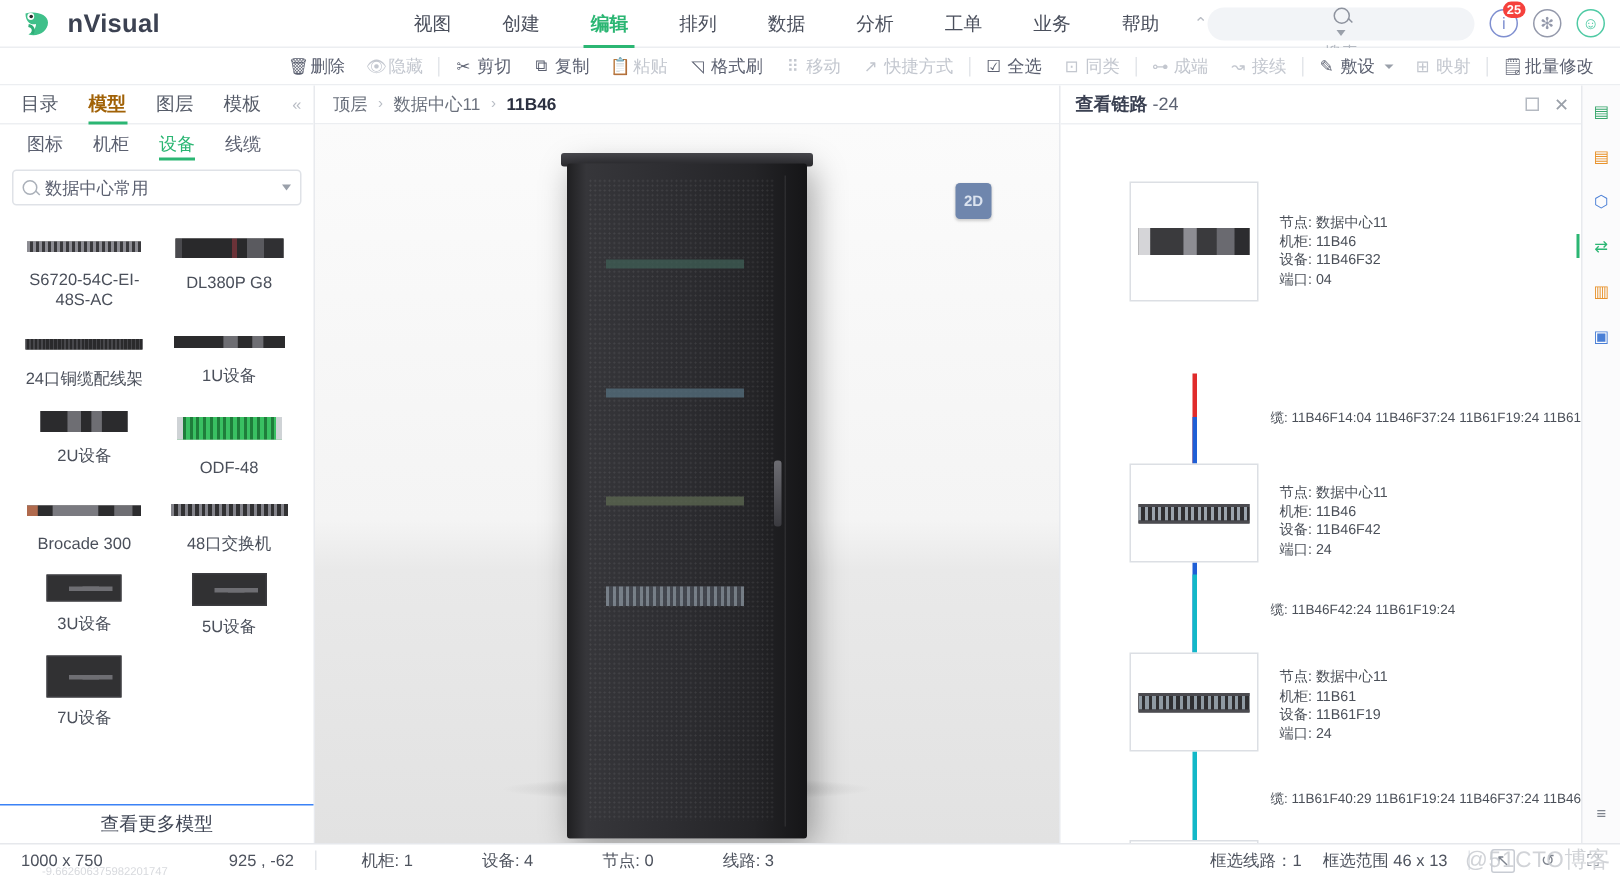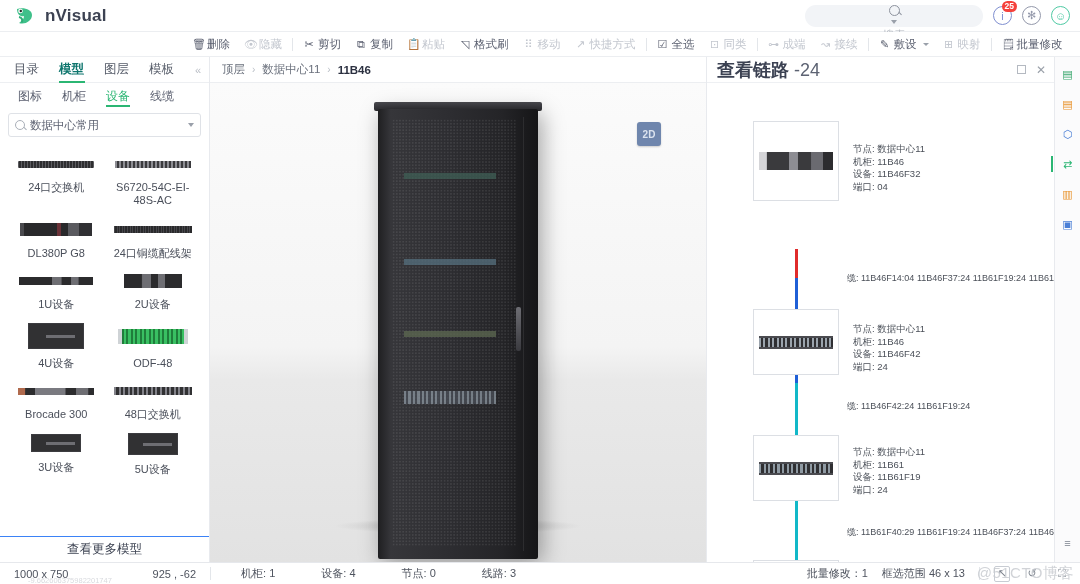--- a/index.html
+++ b/index.html
@@ -41,21 +41,21 @@
   .tb-ico { font-size:11px; display:inline-block; width:12px; text-align:center; }
   .tb-caret { width:0;height:0;border-left:3px solid transparent;border-right:3px solid transparent;border-top:3.5px solid #9aa0aa;margin-left:3px;}
 
   
   .body { flex:1; display:flex; min-height:0; position:relative; }
 
   
   .left { width:210px; border-right:1px solid #e8eaee; display:flex; flex-direction:column; background:#fff; flex:none;}
   .lp-tabs { height:26px; display:flex; align-items:center; border-bottom:1px solid #edeff2; padding-left:4px;}
   .lp-tab { font-size:12.5px; color:#555b68; padding:0 10px; height:26px; line-height:25px; position:relative; cursor:pointer;}
-  .lp-tab.active { color:#0f766e; font-weight:bold;}
+  .lp-tab.active { color:#a16207; font-weight:bold;}
   .lp-tab.active:after{content:"";position:absolute;left:50%;transform:translateX(-50%);bottom:0;width:26px;height:2px;background:#2bb673;}
   .lp-collapse { margin-left:auto; color:#b8bcc4; font-size:11px; padding-right:8px; cursor:pointer;}
   .lp-subtabs { height:26px; display:flex; align-items:center; padding-left:8px; }
   .lp-subtab { font-size:12px; color:#5b6070; padding:0 10px; height:26px; line-height:26px; position:relative; cursor:pointer;}
   .lp-subtab.active { color:#2bb673;}
   .lp-subtab.active:after{content:"";position:absolute;left:50%;transform:translateX(-50%);bottom:2px;width:24px;height:2px;background:#2bb673;}
   .lp-search { margin:4px 8px 6px 8px; height:24px; border:1px solid #dfe2e7; border-radius:3px; display:flex; align-items:center; padding:0 6px; gap:5px; }
   .lp-search .mag { width:10px;height:10px;border:1.3px solid #aab0b9;border-radius:50%;position:relative;flex:none;}
   .lp-search .mag:after{content:"";position:absolute;width:4px;height:1.3px;background:#aab0b9;transform:rotate(45deg);right:-3px;bottom:0;}
   .lp-search-val { font-size:11.5px; color:#5b6070; flex:1; }
@@ -101,21 +101,21 @@
   .dev-strip { position:absolute; left:26px; width:92px; height:6px; background:#3f5f55; opacity:.75; }
   .dev-strip.b { background:#55707f; }
   .dev-strip.c { background:#5e6a52; }
   .dev-strip.d { height:13px; background:#4a4f58; background-image:repeating-linear-gradient(90deg,#8e99a3 0 2px,#4a4f58 2px 4.5px);}
   .shadow { position:absolute; left:50%; transform:translateX(-50%); bottom:28px; width:250px; height:16px;
     background:radial-gradient(ellipse at center, rgba(0,0,0,.22) 0%, rgba(0,0,0,0) 70%); }
 
   
   .right { width:348px; border-left:1px solid #e8eaee; background:#fff; display:flex; flex-direction:column; flex:none;}
   .rp-head { height:26px; display:flex; align-items:center; padding:0 8px 0 10px; border-bottom:1px solid #eef0f3; flex:none;}
-  .rp-title { font-size:18px; font-weight:bold; color:#3b4152;text-align:center; }
+  .rp-title { font-size:12px; font-weight:bold; color:#3b4152;text-align:center; }
   .rp-title .sub { font-weight:normal; color:#5d6373;}
   .rp-actions { margin-left:auto; display:flex; align-items:center; gap:10px; }
   .rp-sq { width:9px;height:9px;border:1.2px solid #b4b9c1; cursor:pointer;}
   .rp-x { color:#9aa0a9; font-size:12px; line-height:10px; cursor:pointer;}
   .rp-scroll { flex:1; position:relative; overflow:hidden; }
   .link-col { position:absolute; left:0; top:0; right:0; bottom:0; }
   .node-card { position:absolute; left:46px; width:86px; border:1px solid #dcdfe4; background:#fff; display:flex; align-items:center; justify-content:center; }
   .nc-img { width:74px; }
   .ncimg-srv { height:18px; background:#3a3a3d; background-image:linear-gradient(90deg,#d5d5d8 0 10%,#3a3a3d 11% 40%,#8d8d93 41% 52%,#3a3a3d 53% 70%,#6a6a70 71% 86%,#2c2c2f 87% 100%); }
   .ncimg-patch { height:13px; background:#2f2f32; background-image:repeating-linear-gradient(90deg,#9ba4ad 0 2px,#2f2f32 2px 4.4px); border-top:2px solid #4b4b50; border-bottom:2px solid #4b4b50;}
@@ -154,20 +154,32 @@
       <div class="logo-mark">
         <svg width="24" height="24" viewBox="0 0 24 24">
           <path d="M4 5 C10 3, 19 5, 19 11 C19 17, 12 21, 6 19 C9 17, 11 15, 11 12 C8 13, 4 11, 4 5 Z" fill="#3fc08a"></path>
           <circle cx="7.5" cy="7" r="2.3" fill="#fff"></circle>
             <circle cx="7.8" cy="7" r="1.2" fill="#2b2b2b"></circle>
           <path d="M6 13 C9 13.5, 10 16, 8.5 18.5" stroke="#2fae78" stroke-width="2" fill="none"></path>
         </svg>
       </div>
       <div class="brand">nVisual</div>
     </div>
+    <div class="menu">
+      <div class="menu-item">视图</div>
+      <div class="menu-item">创建</div>
+      <div class="menu-item active">编辑</div>
+      <div class="menu-item">排列</div>
+      <div class="menu-item">数据</div>
+      <div class="menu-item">分析</div>
+      <div class="menu-item">工单</div>
+      <div class="menu-item">业务</div>
+      <div class="menu-item">帮助</div>
+      <div class="menu-collapse">⌃</div>
+    </div>
     <div class="header-right">
       <div class="searchbox">
         <span class="mag"></span>
         <span class="caret-dn"></span>
         <span class="search-ph">搜索</span>
       </div>
       <div class="hicon">i
         <span class="badge">25</span>
       </div>
       <div class="hicon gear">✻</div>
@@ -262,26 +274,20 @@
       </div>
       <div class="lp-search">
         <span class="mag"></span>
         <span class="lp-search-val">数据中心常用</span>
         <span class="caret-dn"></span>
       </div>
       <div class="models">
         <div class="model-grid">
           <div class="model-cell">
               <div class="thumb" style="height:22px">
-                <div class="t-sw24"></div>
-              </div>
-              <div class="model-label">24口交换机</div>
-            </div>
-          <div class="model-cell">
-              <div class="thumb" style="height:22px">
                 <div class="t-sw54"></div>
               </div>
               <div class="model-label">S6720-54C-EI-48S-AC</div>
             </div>
           <div class="model-cell">
               <div class="thumb" style="height:24px">
                 <div class="t-dl380"></div>
               </div>
               <div class="model-label">DL380P G8</div>
             </div>
@@ -298,26 +304,20 @@
               <div class="model-label">1U设备</div>
             </div>
           <div class="model-cell">
               <div class="thumb" style="height:22px">
                 <div class="t-2u"></div>
               </div>
               <div class="model-label">2U设备</div>
             </div>
           <div class="model-cell">
               <div class="thumb" style="height:30px">
-                <div class="t-box" style="width:56px;height:26px"></div>
-              </div>
-              <div class="model-label">4U设备</div>
-            </div>
-          <div class="model-cell">
-              <div class="thumb" style="height:30px">
                 <div class="t-odf"></div>
               </div>
               <div class="model-label">ODF-48</div>
             </div>
           <div class="model-cell">
               <div class="thumb" style="height:22px">
                 <div class="t-brocade"></div>
               </div>
               <div class="model-label">Brocade 300</div>
             </div>
@@ -331,20 +331,26 @@
               <div class="thumb" style="height:24px">
                 <div class="t-box" style="width:50px;height:18px"></div>
               </div>
               <div class="model-label">3U设备</div>
             </div>
           <div class="model-cell">
               <div class="thumb" style="height:26px">
                 <div class="t-box" style="width:50px;height:22px"></div>
               </div>
               <div class="model-label">5U设备</div>
+            </div>
+          <div class="model-cell">
+              <div class="thumb" style="height:32px">
+                <div class="t-box" style="width:50px;height:28px"></div>
+              </div>
+              <div class="model-label">7U设备</div>
             </div>
 
         </div>
       </div>
       <div class="more-btn">查看更多模型</div>
     </div>
 
     <div class="center">
       <div class="breadcrumb">
         <span class="bc-item">顶层</span>
@@ -447,21 +453,21 @@
       <span>925 , -62</span>
     </div>
     <div class="st-sep"></div>
     <div class="st-counts">
       <span><span>机柜:</span> <span>1</span></span>
       <span><span>设备:</span> <span>4</span></span>
       <span><span>节点:</span> <span>0</span></span>
       <span><span>线路:</span> <span>3</span></span>
     </div>
     <div class="st-right">
-      <span><span>批量修改：</span><span>1</span></span>
+      <span><span>框选线路：</span><span>1</span></span>
       <span><span>框选范围</span> <span>46 x 13</span></span>
       <span class="st-sep"></span>
       <span class="st-ico box">↖</span>
       <span class="st-ico">↺</span>
       <span class="st-ico">⛶</span>
     </div>
     <div class="watermark">@51CTO博客</div>
     <div class="tiny-num">-9.662606375982201747</div>
   </div>
 

